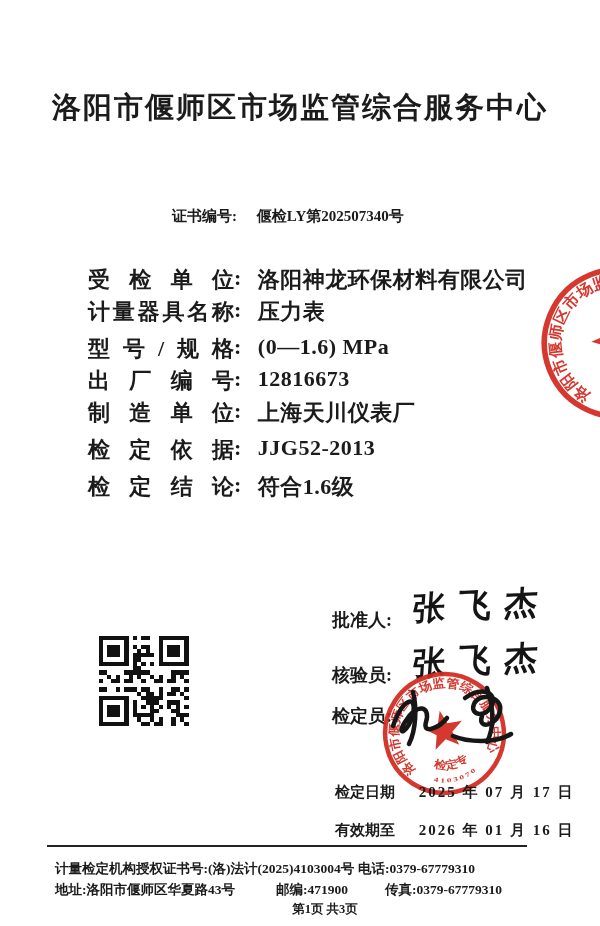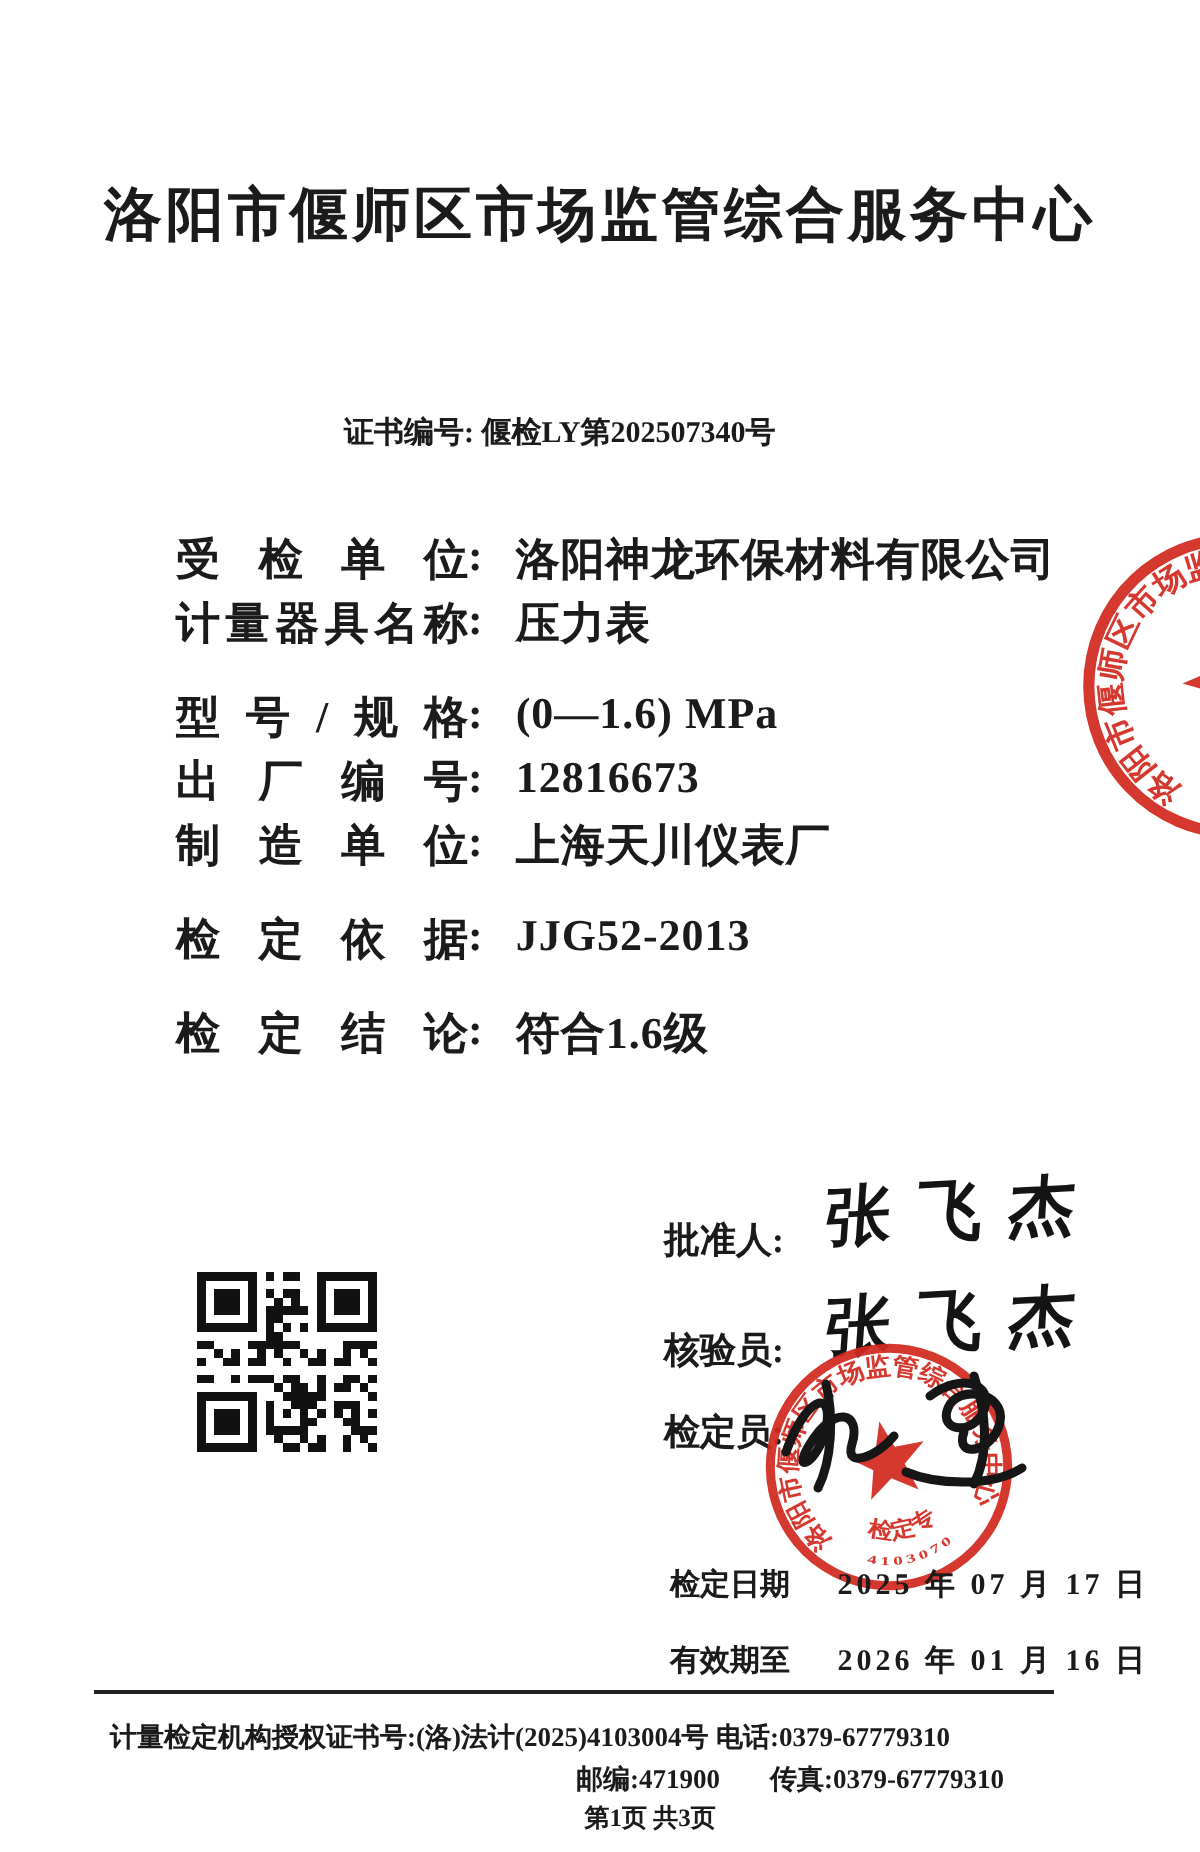--- a/index.html
+++ b/index.html
@@ -6,25 +6,25 @@
   .page{
     position:relative;width:600px;height:926px;background:#fff;overflow:hidden;
     font-family:Liberation Serif, serif;color:#1b1b1b;
   }
   
   .org-title{position:absolute;top:88px;left:0;width:100%;text-align:center;
     font-size:29px;font-weight:bold;letter-spacing:2px;}
   .doc-title{position:absolute;top:146px;left:0;width:100%;text-align:center;
     font-size:31px;font-weight:bold;letter-spacing:24px;text-indent:24px;}
   .certno-row{position:absolute;top:207px;left:172px;font-size:15px;font-weight:bold;}
-  .certno-row .val{font-weight:bold;}
+  .certno-row .val{margin-left:16px;font-weight:bold;}
   
   .fields{position:absolute;top:265px;left:88px;width:430px;}
   .frow{height:32px;font-size:22px;font-weight:bold;white-space:nowrap;}
-  .frow.gap{margin-top:15px;}
+  .frow.gap{margin-top:5px;}
   .flabel{display:inline-block;width:146px;text-align:justify;text-align-last:justify;vertical-align:top;}
   .fcolon{display:inline-block;vertical-align:top;}
   .fvalue{display:inline-block;margin-left:11px;vertical-align:top;letter-spacing:.5px;}
   
   .sigrow{position:absolute;font-size:18px;font-weight:bold;white-space:nowrap;}
   .sig-name{display:inline-block;font-size:33px;font-weight:bold;letter-spacing:13px;
     transform:rotate(-3deg) skewX(-7deg);transform-origin:left bottom;margin-left:14px;
     position:relative;top:-6px;color:#141414;}
   
   .daterow{position:absolute;left:335px;font-size:15px;font-weight:bold;white-space:nowrap;}
@@ -35,21 +35,21 @@
   .seal-right{left:538px;top:263px;width:160px;height:160px;transform:rotate(-22deg);}
   .scribble{position:absolute;left:383px;top:678px;z-index:5;}
   
   .qr{position:absolute;left:96px;top:636px;width:95px;height:90px;}
   
   .rule{position:absolute;left:47px;top:845px;width:480px;height:2px;background:#222;}
   .foot{position:absolute;font-size:13.5px;font-weight:bold;white-space:nowrap;}
   .f-auth{left:55px;top:860px;}
   .f-phone{left:358px;top:860px;}
   .f-addr{left:55px;top:881px;}
-  .f-post{left:288px;top:881px;}
+  .f-post{left:276px;top:881px;}
   .f-fax{left:385px;top:881px;}
   .f-page{left:0;top:901px;width:600px;text-align:center;font-size:12.5px;padding-left:25px;}
 </style>
 </head>
 <body>
 
 <div class="page">
 
   <div class="org-title">洛阳市偃师区市场监管综合服务中心</div>
   <div class="certno-row">
@@ -275,17 +275,18 @@
     <span class="dval">2025 年 07 月 17 日</span>
   </div>
   <div class="daterow" style="top:821px;">
     <span>有效期至</span>
     <span class="dval">2026 年 01 月 16 日</span>
   </div>
 
   <div class="rule"></div>
   <div class="foot f-auth">计量检定机构授权证书号:(洛)法计(2025)4103004号</div>
   <div class="foot f-phone">电话:0379-67779310</div>
+  <div class="foot f-addr">地址:洛阳市偃师区华夏路43号</div>
   <div class="foot f-post">邮编:471900</div>
   <div class="foot f-fax">传真:0379-67779310</div>
   <div class="foot f-page">第1页  共3页</div>
 
 </div>
 
 </body></html>

